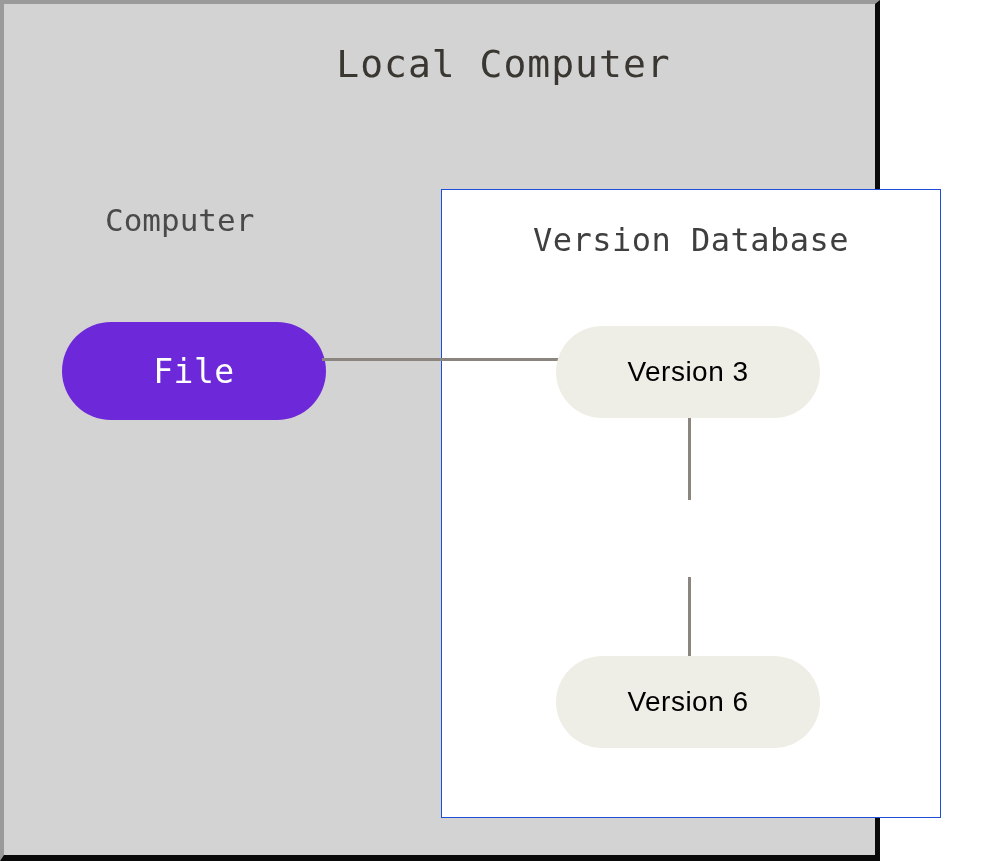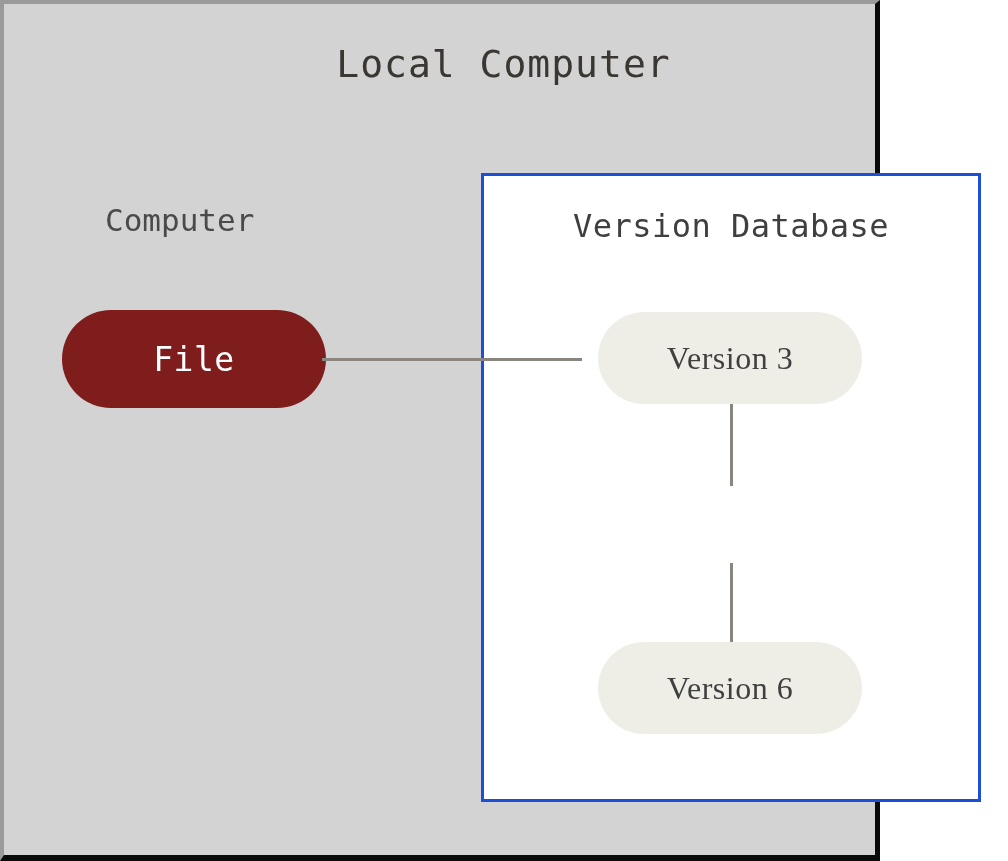--- a/index.html
+++ b/index.html
@@ -48,49 +48,48 @@
     font-family: "DejaVu Sans Mono", monospace;
     font-size: 31px;
     color: #4a4a4a;
     white-space: pre;
   }
 
   
   #file-node {
     position: absolute;
     left: 58px;
-    top: 306px;
+    top: 318px;
     width: 264px;
     height: 98px;
     border-radius: 49px;
-    background: #7f1d1d;
+    background: #6d28d9;
     display: flex;
     align-items: center;
     justify-content: center;
     text-align: center;
   }
   #file-node .node-label {
     font-family: "DejaVu Sans Mono", monospace;
     font-size: 33px;
     color: #ffffff;
     white-space: pre;
     letter-spacing: 0.5px;
   }
 
   
   #db-panel {
     position: absolute;
     left: 437px;
-    top: 169px;
+    top: 185px;
     width: 500px;
     height: 629px;
     box-sizing: border-box;
     background: #ffffff;
-    border: 3px solid #1d4ed8;
-    margin-left: 40px;
+    border: 1px solid #1d4ed8;
   }
   #db-title {
     position: absolute;
     left: 0;
     top: 31px;
     width: 100%;
     text-align: center;
     font-family: "DejaVu Sans Mono", monospace;
     font-size: 32px;
     color: #3f3f3f;
@@ -105,23 +104,23 @@
     width: 264px;
     height: 92px;
     border-radius: 46px;
     background: #efeee6;
     display: flex;
     align-items: center;
     justify-content: center;
     z-index: 3;
   }
   .version-node .node-label {
-    font-family: Liberation Serif, serif;
-    font-size: 32px;
-    color: #404040;
+    font-family: Liberation Sans, sans-serif;
+    font-size: 28px;
+    color: #000000;
     white-space: pre;
     letter-spacing: 0.5px;
   }
   #version-3 { top: 136px; }
   #version-2 { top: 301px; }
   #version-1 { top: 466px; }
 
   
   .edge-v {
     position: absolute;

